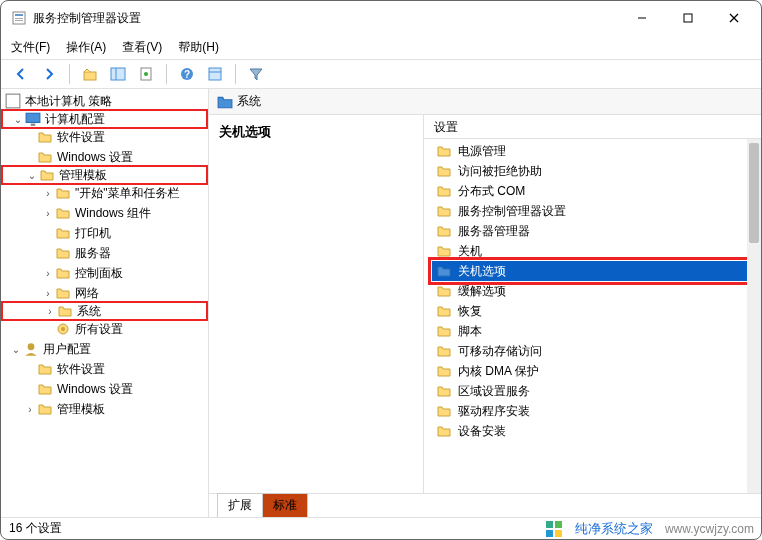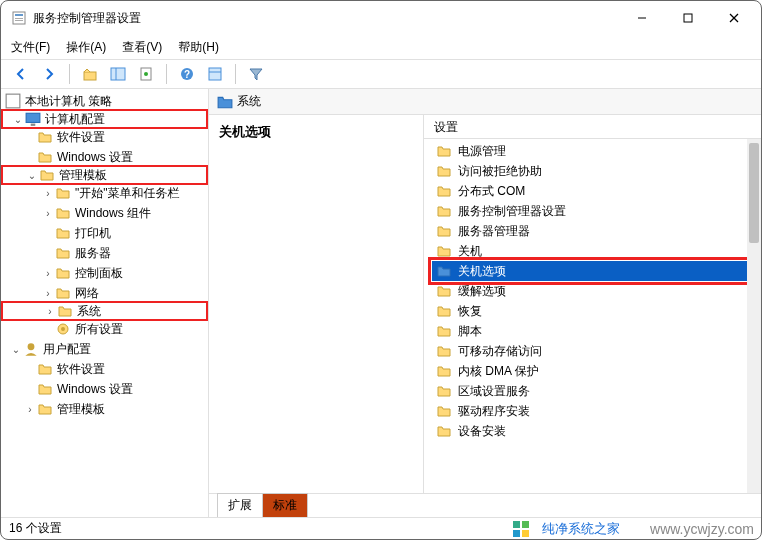--- a/index.html
+++ b/index.html
@@ -31,21 +31,21 @@
 .list-item { display: flex; align-items: center; height: 20px; font-size: 12px; padding: 0 4px; }
 .list-item .folder-icon { margin-right: 6px; }
 .list-item.selected { background: #0a5fc4; color: #fff; }
 .list-item.selected.boxed { outline: 3px solid #e22; outline-offset: 1px; }
 .tabs-bar { height: 24px; display: flex; align-items: flex-end; padding: 0 8px; border-top: 1px solid #e0e0e0; font-size: 12px; }
 .tab { padding: 3px 10px; border: 1px solid #ccc; border-bottom: none; background: #fff; margin-right: -1px; }
 .tab.active { background: #fff; position: relative; z-index: 1; }
 .tab:not(.active) { background: #c2410c; }
 .statusbar { height: 22px; border-top: 1px solid #e0e0e0; padding: 2px 8px; font-size: 12px; display: flex; align-items: center; }
 .watermark { position: absolute; right: 8px; bottom: 2px; font-size: 13px; color: #1a6ed8; display: flex; align-items: center; gap: 12px; }
-.watermark small { color: #888; font-size: 14px; margin-left: 18px; }
+.watermark small { color: #888; font-size: 12px; }
 .scroll-track { position: absolute; right: 0; top: 24px; bottom: 0; width: 14px; background: #f0f0f0; }
 .scroll-thumb { width: 10px; background: #c0c0c0; border-radius: 2px; margin: 2px auto; }
 </style>
 </head>
 <body>
 
 <div class="window">
   <div class="titlebar">
     <span class="titlebar-icon">
       <svg viewBox="0 0 16 16">

